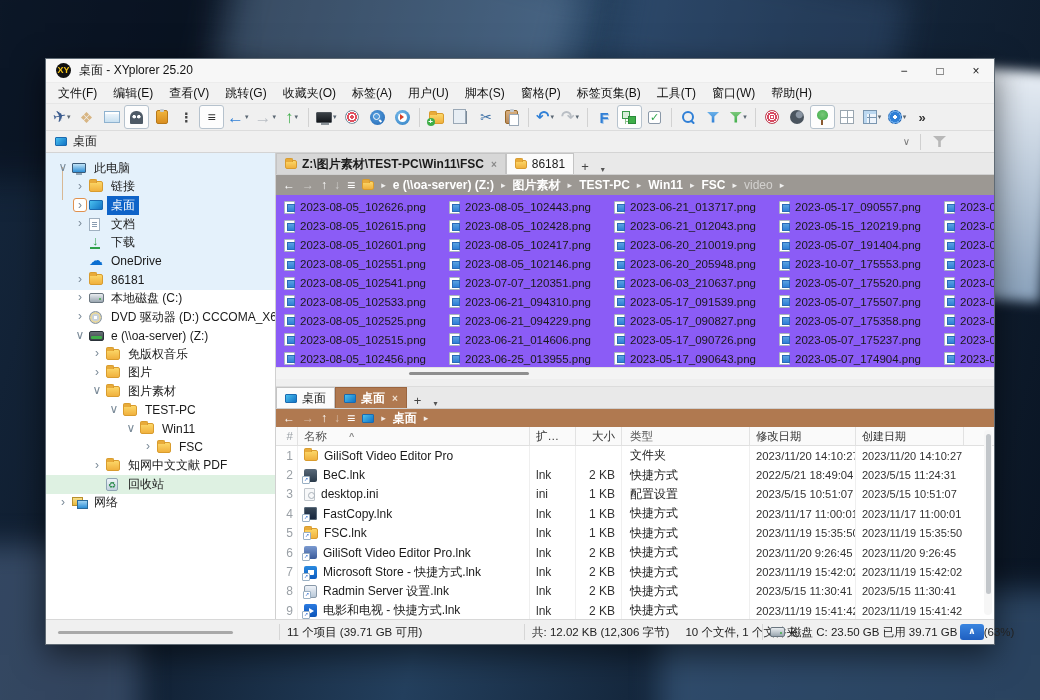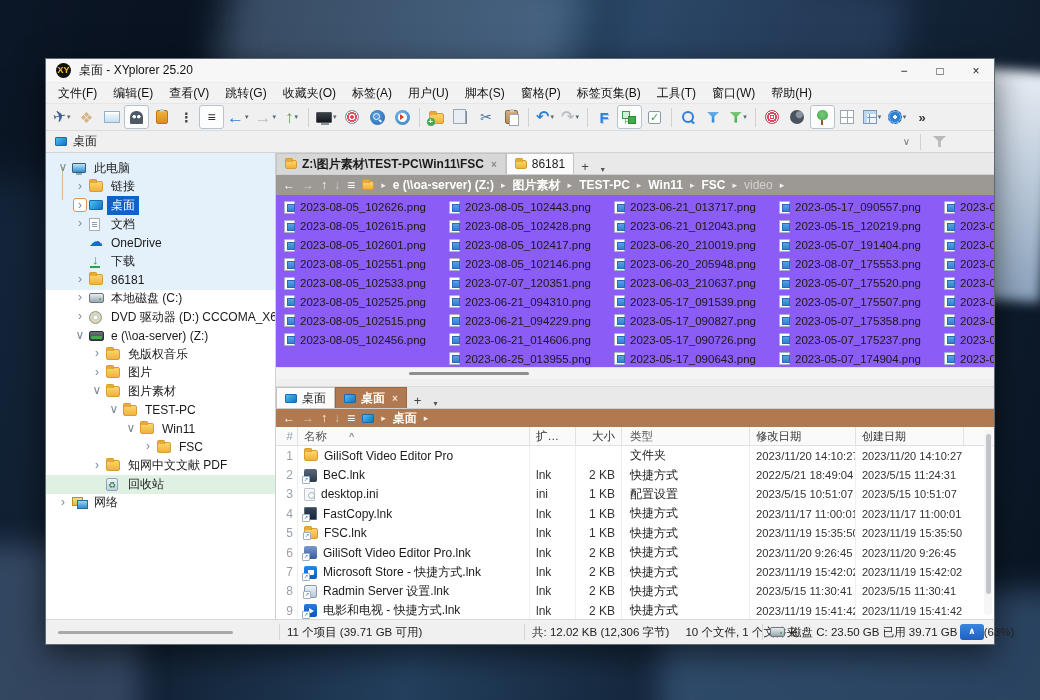--- a/index.html
+++ b/index.html
@@ -408,30 +408,30 @@
         <div class="tree-row" style="padding-left: 27px;">
           <span class="tree-exp">›</span>
           <span class="tree-ic">
             <span class="ic ic-doc"></span>
           </span>
           <span class="tree-label">文档</span>
         </div>
         <div class="tree-row" style="padding-left: 27px;">
           <span class="tree-exp"></span>
           <span class="tree-ic">
-            <span class="ic ic-cloud"></span>
-          </span>
-          <span class="tree-label">OneDrive</span>
+            <span class="ic ic-download"></span>
+          </span>
+          <span class="tree-label">下载</span>
         </div>
         <div class="tree-row" style="padding-left: 27px;">
           <span class="tree-exp"></span>
           <span class="tree-ic">
-            <span class="ic ic-download"></span>
-          </span>
-          <span class="tree-label">下载</span>
+            <span class="ic ic-cloud"></span>
+          </span>
+          <span class="tree-label">OneDrive</span>
         </div>
         <div class="tree-row" style="padding-left: 27px;">
           <span class="tree-exp">›</span>
           <span class="tree-ic">
             <span class="ic ic-folder"></span>
           </span>
           <span class="tree-label">86181</span>
         </div>
         <div class="tree-row" style="padding-left: 27px;">
           <span class="tree-exp">›</span>
@@ -568,20 +568,24 @@
           <div class="fitem">
             <span class="ic ic-png"></span>
             <span>2023-08-05_102601.png</span>
           </div>
           <div class="fitem">
             <span class="ic ic-png"></span>
             <span>2023-08-05_102551.png</span>
           </div>
           <div class="fitem">
             <span class="ic ic-png"></span>
+            <span>2023-08-05_102541.png</span>
+          </div>
+          <div class="fitem">
+            <span class="ic ic-png"></span>
             <span>2023-08-05_102533.png</span>
           </div>
           <div class="fitem">
             <span class="ic ic-png"></span>
             <span>2023-08-05_102525.png</span>
           </div>
           <div class="fitem">
             <span class="ic ic-png"></span>
             <span>2023-08-05_102515.png</span>
           </div>
@@ -674,21 +678,21 @@
           <div class="fitem">
             <span class="ic ic-png"></span>
             <span>2023-05-15_120219.png</span>
           </div>
           <div class="fitem">
             <span class="ic ic-png"></span>
             <span>2023-05-07_191404.png</span>
           </div>
           <div class="fitem">
             <span class="ic ic-png"></span>
-            <span>2023-08-07_175553.png</span>
+            <span>2023-10-07_175553.png</span>
           </div>
           <div class="fitem">
             <span class="ic ic-png"></span>
             <span>2023-05-07_175520.png</span>
           </div>
           <div class="fitem">
             <span class="ic ic-png"></span>
             <span>2023-05-07_175507.png</span>
           </div>
           <div class="fitem">

